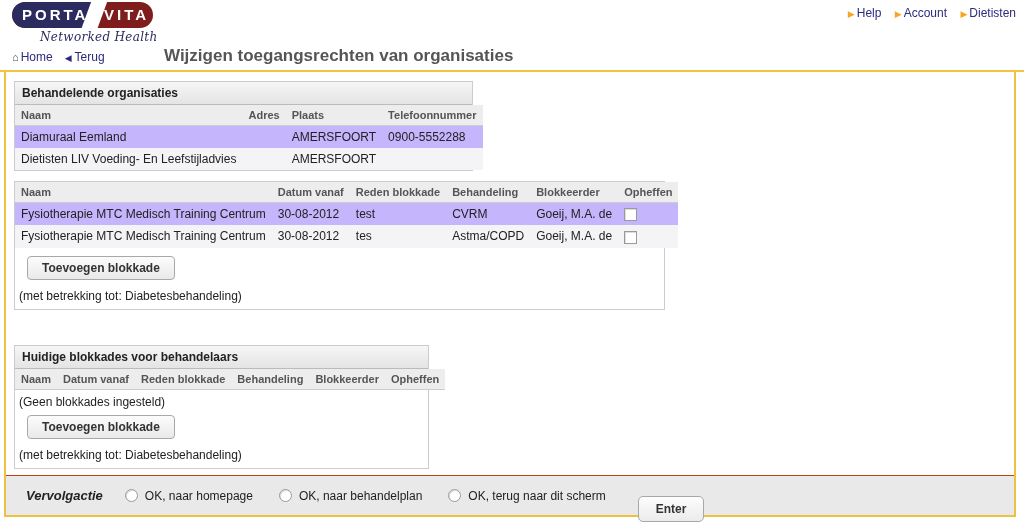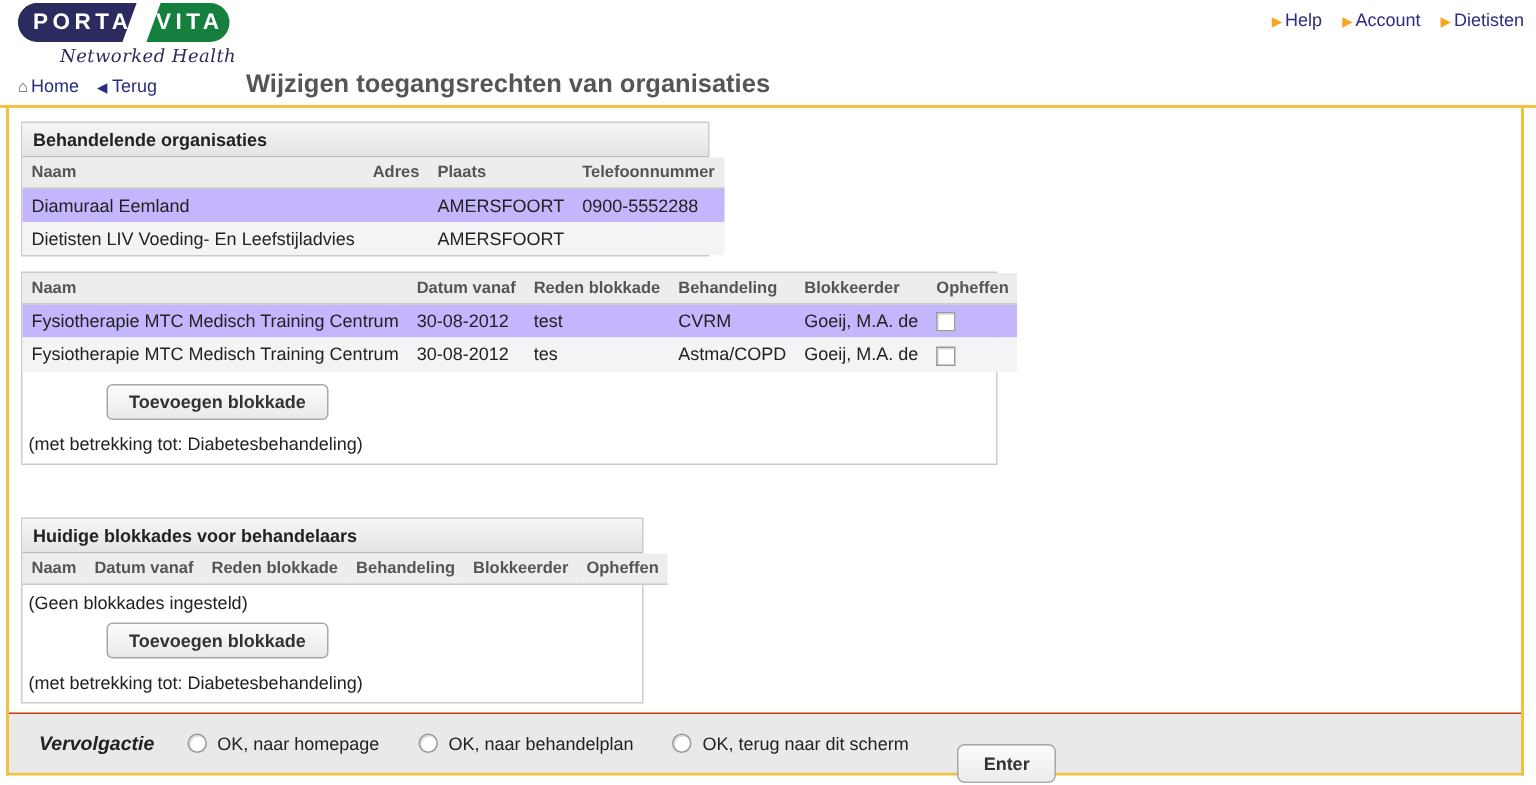--- a/index.html
+++ b/index.html
@@ -26,21 +26,21 @@
     position: absolute;
     left: 12px;
     top: 2px;
     width: 160px;
   }
   .logo-pill {
     position: relative;
     width: 141px;
     height: 26px;
     border-radius: 13px;
-    background: #15803d;
+    background: #7f1d1d;
     overflow: hidden;
   }
   .logo-left {
     position: absolute;
     left: 0; top: 0;
     width: 84px; height: 26px;
     background: #2b2b5f;
     border-radius: 13px 0 0 13px;
   }
   .logo-slash {
@@ -220,21 +220,20 @@
     display: inline-block;
     font-family: "Liberation Sans", sans-serif;
     font-size: 12px;
     font-weight: bold;
     color: #333333;
     background: linear-gradient(to bottom, #fcfcfc 0%, #e9e9e9 100%);
     border: 1px solid #a8a8a8;
     border-radius: 4px;
     padding: 4px 14px;
     cursor: pointer;
-    margin-left: 44px;
   }
 
   .note-line {
     font-size: 12px;
     color: #222222;
     padding: 2px 0 6px 2px;
   }
   .pad-area { padding: 8px 0 0 12px; }
 
   .empty-line {

